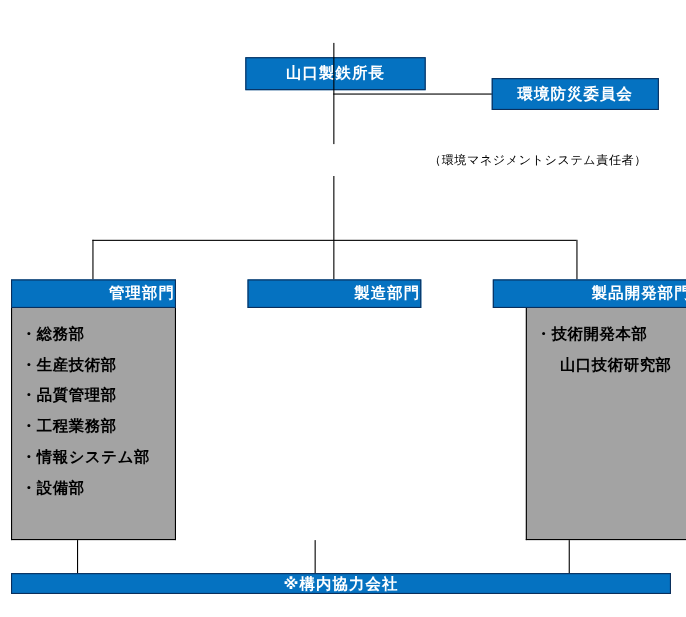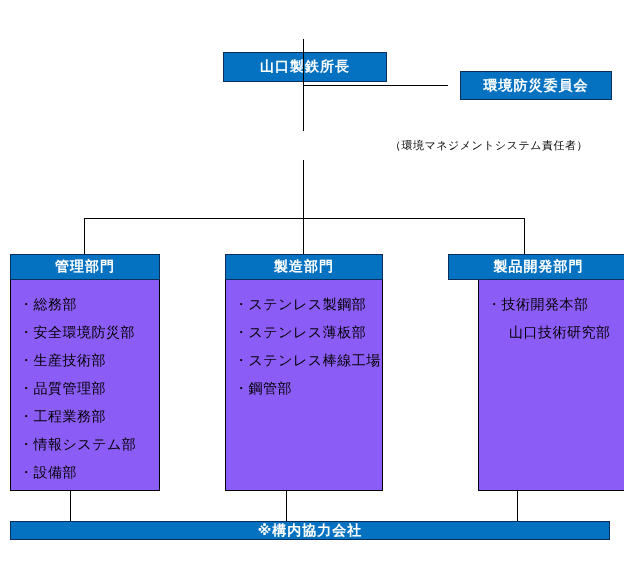--- a/index.html
+++ b/index.html
@@ -52,30 +52,31 @@
     height: 26px;
     background: #0572c1;
     border: 1px solid #0a2f5c;
     box-sizing: border-box;
     color: #ffffff;
     font-weight: bold;
     font-size: 14px;
     letter-spacing: 1px;
     display: flex;
     align-items: center;
-    justify-content: center;
+    justify-content: flex-end;
     white-space: nowrap;
   }
   .col-body {
     position: relative;
     border: 1px solid #000000;
     border-top: none;
     box-sizing: border-box;
-    background: #8b5cf6;
+    background: #a3a3a3;
     padding: 10px 0 0 8px;
+    font-weight: bold;
   }
   .col-item {
     font-size: 14px;
     color: #000000;
     line-height: 28px;
     height: 28px;
     white-space: nowrap;
     letter-spacing: 0.5px;
   }
   .col-item.sub {
@@ -97,59 +98,52 @@
 <div id="chart">
 
   <div class="bluebox" style="left:223px; top:9px; width:164px; height:30px;margin-top:43px;">
     <span>山口製鉄所長</span>
   </div>
 
   <div class="line vline" style="left:303px; top:39px; height:92px;"></div>
 
   <div class="line hline" style="left:303px; top:85px; width:145px;"></div>
 
-  <div class="bluebox" style="left:460px; top:71px; width:152px; height:29px;">
+  <div class="bluebox" style="left:447px; top:71px; width:152px; height:29px;">
     <span>環境防災委員会</span>
   </div>
 
 
   <div class="annotation" style="left:390px; top:138px;">（環境マネジメントシステム責任者）</div>
 
   <div class="line vline" style="left:303px; top:160px; height:94px;"></div>
 
   <div class="line hline" style="left:84px; top:218px; width:440px;"></div>
 
   <div class="line vline" style="left:84px; top:218px; height:36px;"></div>
 
   <div class="line vline" style="left:524px; top:218px; height:36px;"></div>
 
   <div class="col" style="left:10px; top:254px; width:150px;">
     <div class="col-head">
       <span>管理部門</span>
     </div>
     <div class="col-body" style="height:211px;">
       <div class="col-item">・総務部</div>
-      <div class="col-item">・安全環境防災部</div>
       <div class="col-item">・生産技術部</div>
       <div class="col-item">・品質管理部</div>
       <div class="col-item">・工程業務部</div>
       <div class="col-item">・情報システム部</div>
       <div class="col-item">・設備部</div>
     </div>
   </div>
 
   <div class="col" style="left:225px; top:254px; width:158px;">
     <div class="col-head">
       <span>製造部門</span>
-    </div>
-    <div class="col-body" style="height:211px;">
-      <div class="col-item">・ステンレス製鋼部</div>
-      <div class="col-item">・ステンレス薄板部</div>
-      <div class="col-item">・ステンレス棒線工場</div>
-      <div class="col-item">・鋼管部</div>
     </div>
   </div>
 
   <div class="col" style="left:448px; top:254px; width:181px;">
     <div class="col-head">
       <span>製品開発部門</span>
     </div>
     <div class="col-body" style="height:211px;margin-left:30px;">
       <div class="col-item">・技術開発本部</div>
       <div class="col-item sub">山口技術研究部</div>

